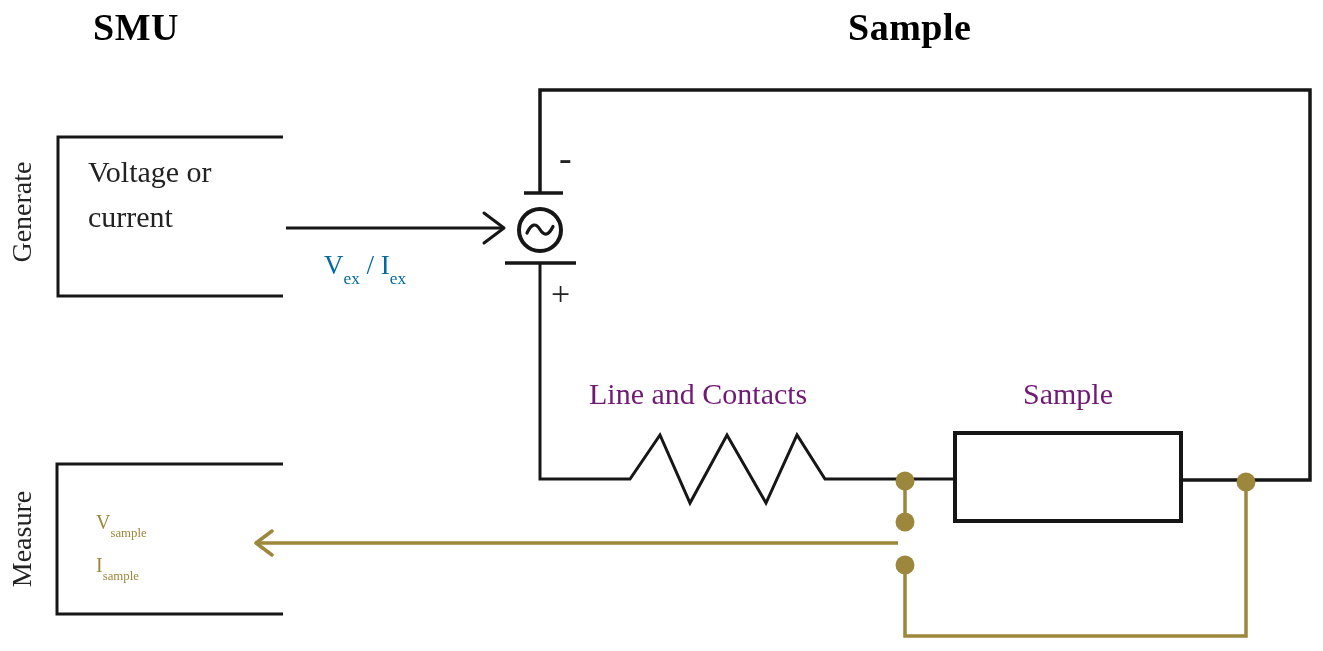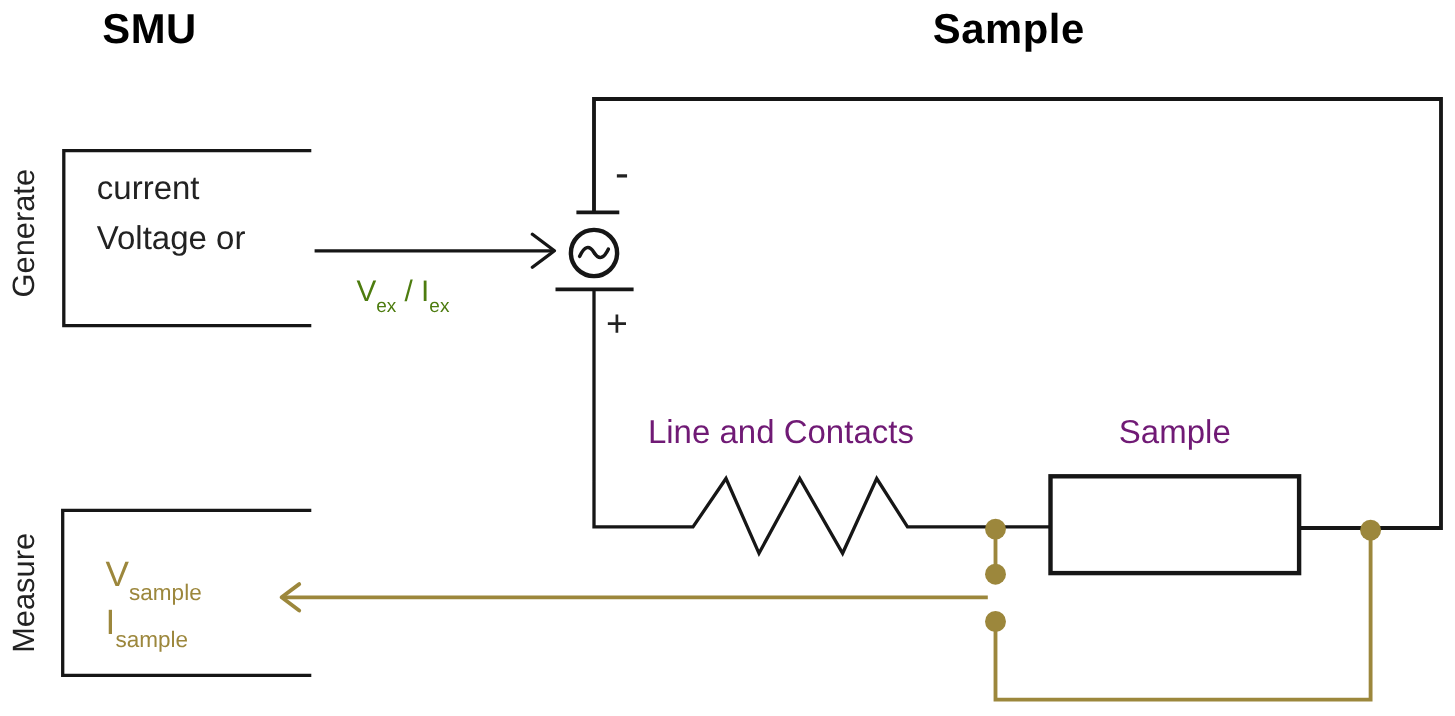--- a/index.html
+++ b/index.html
@@ -7,38 +7,39 @@
     --gold:#9C873C;
     --text:#1c1c1c;
   }
   html,body{margin:0;padding:0;background:#ffffff;}
   body{font-family:"Liberation Sans","DejaVu Sans",sans-serif;}
   #canvas{
     position:relative;
     width:1323px;height:639px;
     background:#ffffff;
     overflow:hidden;
+    font-family:Liberation Serif, serif;
   }
   #wires{position:absolute;left:0;top:0;}
   .lbl{position:absolute;color:var(--text);white-space:nowrap;line-height:1;}
   .title{font-size:38px;font-weight:700;color:#000;letter-spacing:.5px;}
   .rot{
     width:150px;height:32px;
     display:flex;align-items:center;justify-content:center;
     transform:rotate(-90deg);
     font-size:28px;color:#222;
   }
   .boxtext{font-size:30px;line-height:44.5px;color:#222;}
-  .formula{font-size:27px;color:#4d7c0f;}
+  .formula{font-size:27px;color:#0369a1;}
   .formula sub, .gformula sub{
     font-size:0.64em;
     position:relative;top:0.22em;
     line-height:0;
   }
-  .gformula{font-size:32px;color:var(--gold);line-height:43px;}
+  .gformula{font-size:20px;color:var(--gold);line-height:43px;}
   .sign{color:#222;}
   .diaglabel{font-size:30px;color:#701a75;}
   .centerwrap{position:absolute;text-align:center;}
 </style>
 </head>
 <body>
 
 <div id="canvas">
 
   <svg id="wires" width="1323" height="651" viewBox="0 0 1323 651">
@@ -72,22 +73,22 @@
     <circle cx="1246" cy="482" r="9.5" fill="var(--gold)"></circle>
   </svg>
 
   <div class="lbl title" style="left:93px;top:8px;">SMU</div>
   <div class="lbl title" style="left:848px;top:8px;">Sample</div>
 
   <div class="lbl rot" style="left:-53px;top:196px;">Generate</div>
   <div class="lbl rot" style="left:-53px;top:523px;">Measure</div>
 
   <div class="lbl boxtext" style="left:88px;top:150px;">
+    <span style="display:block">Voltage or</span>
     <span style="display:block">current</span>
-    <span style="display:block">Voltage or</span>
   </div>
 
   <div class="lbl formula" style="left:324px;top:252px;">
     <span>V</span><sub>ex</sub><span> / </span><span>I</span><sub>ex</sub>
   </div>
 
   <div class="lbl sign" style="left:559px;top:139px;font-size:38px;">-</div>
   <div class="lbl sign" style="left:551px;top:277px;font-size:34px;">+</div>
 
   <div class="lbl diaglabel" style="left:589px;top:379px;">Line and Contacts</div>

